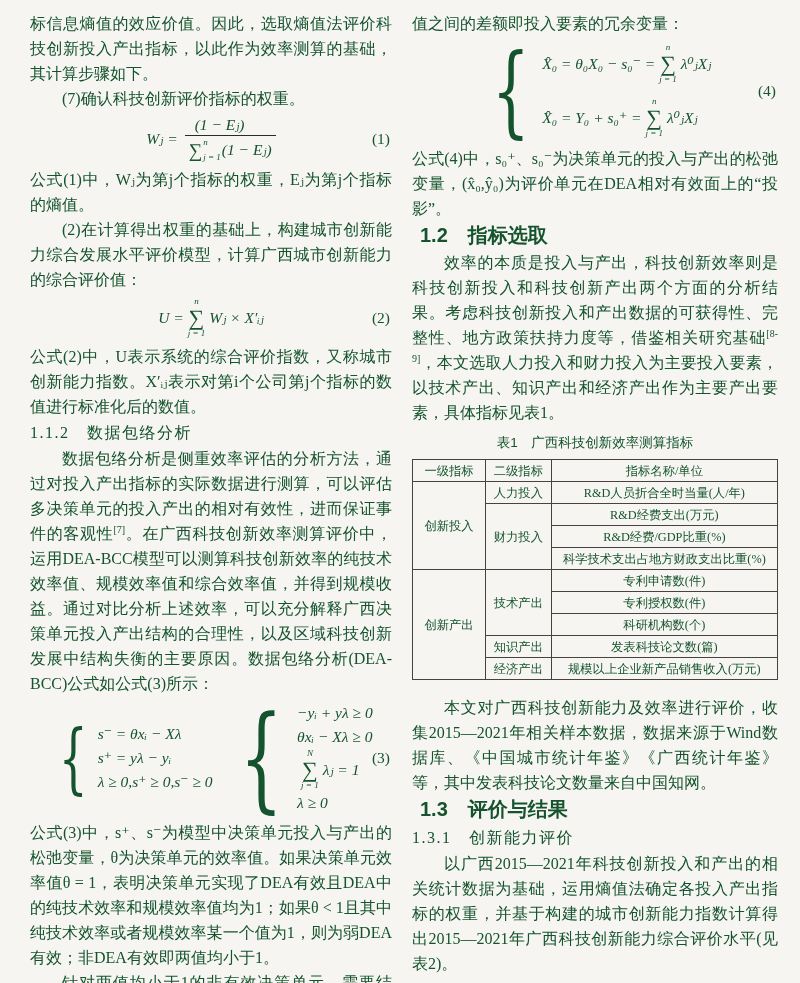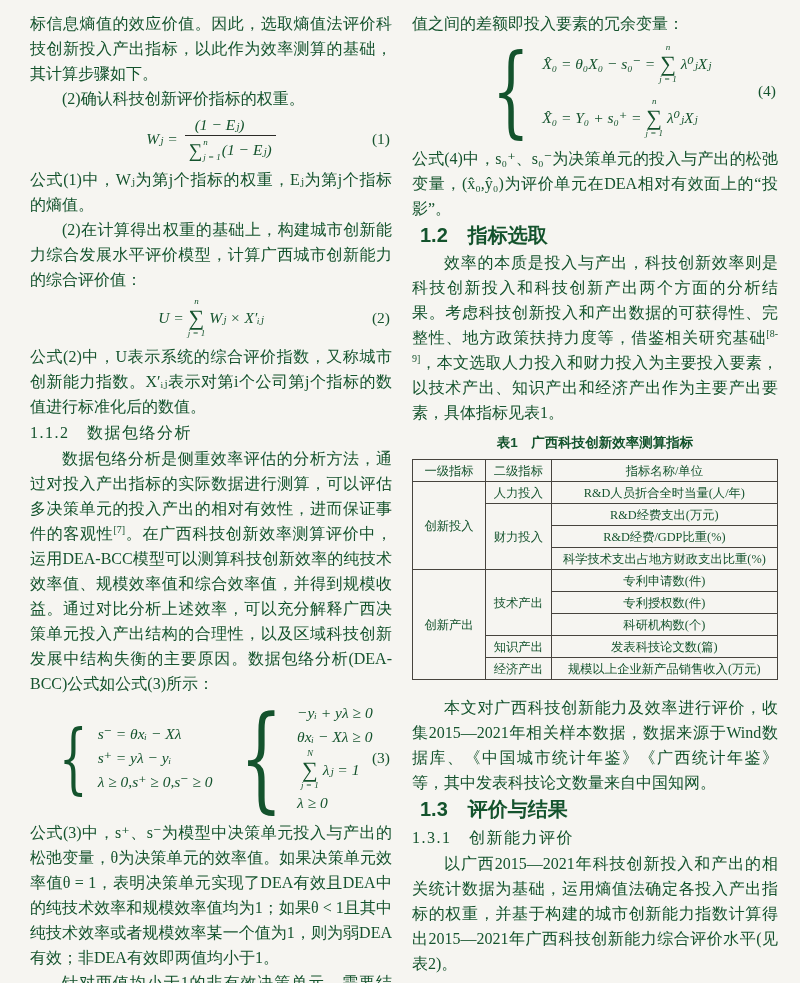--- a/index.html
+++ b/index.html
@@ -41,35 +41,35 @@
   .b3 { font-size: 76px; }
   .b4 { font-size: 114px; }
   .b2 { font-size: 100px; }
   .lines { display: flex; flex-direction: column; }
   .lines > div { line-height: 24px; white-space: nowrap; }
   .mline { display: flex; align-items: center; }
   .f3 { gap: 12px; }
   .f4lines { gap: 12px; }
 
   
-  .tcaption { font-family: "Liberation Sans", "DejaVu Sans", sans-serif; font-weight: 700;
+  .tcaption { font-family: "Liberation Sans", "DejaVu Sans", sans-serif; font-weight: 400;
               font-size: 13.5px; text-align: center; margin: 9px 0 7px; }
   table.ind-table { width: 100%; border-collapse: collapse; font-size: 12.3px; margin-bottom: 15px; }
   table.ind-table td { border: 1px solid #47443e; text-align: center; padding: 2.5px 2px; line-height: 16px; }
   table.ind-table .c1 { width: 20%; }
   table.ind-table .c2 { width: 18%; }
 </style>
 </head>
 <body>
 
 <div class="page">
 
   <div class="col-left">
     <p>标信息熵值的效应价值。因此，选取熵值法评价科技创新投入产出指标，以此作为效率测算的基础，其计算步骤如下。</p>
-    <p class="ind">(2)确认科技创新评价指标的权重。</p>
+    <p class="ind">(7)确认科技创新评价指标的权重。</p>
 
     <div class="formula">
       <span>Wⱼ =</span>
       <span class="frac">
         <span class="num">(1 − Eⱼ)</span>
         <span class="den">
           <span class="sigin">∑</span>
           <span class="limcol">
             <span>n</span>
             <span>j = 1</span>

